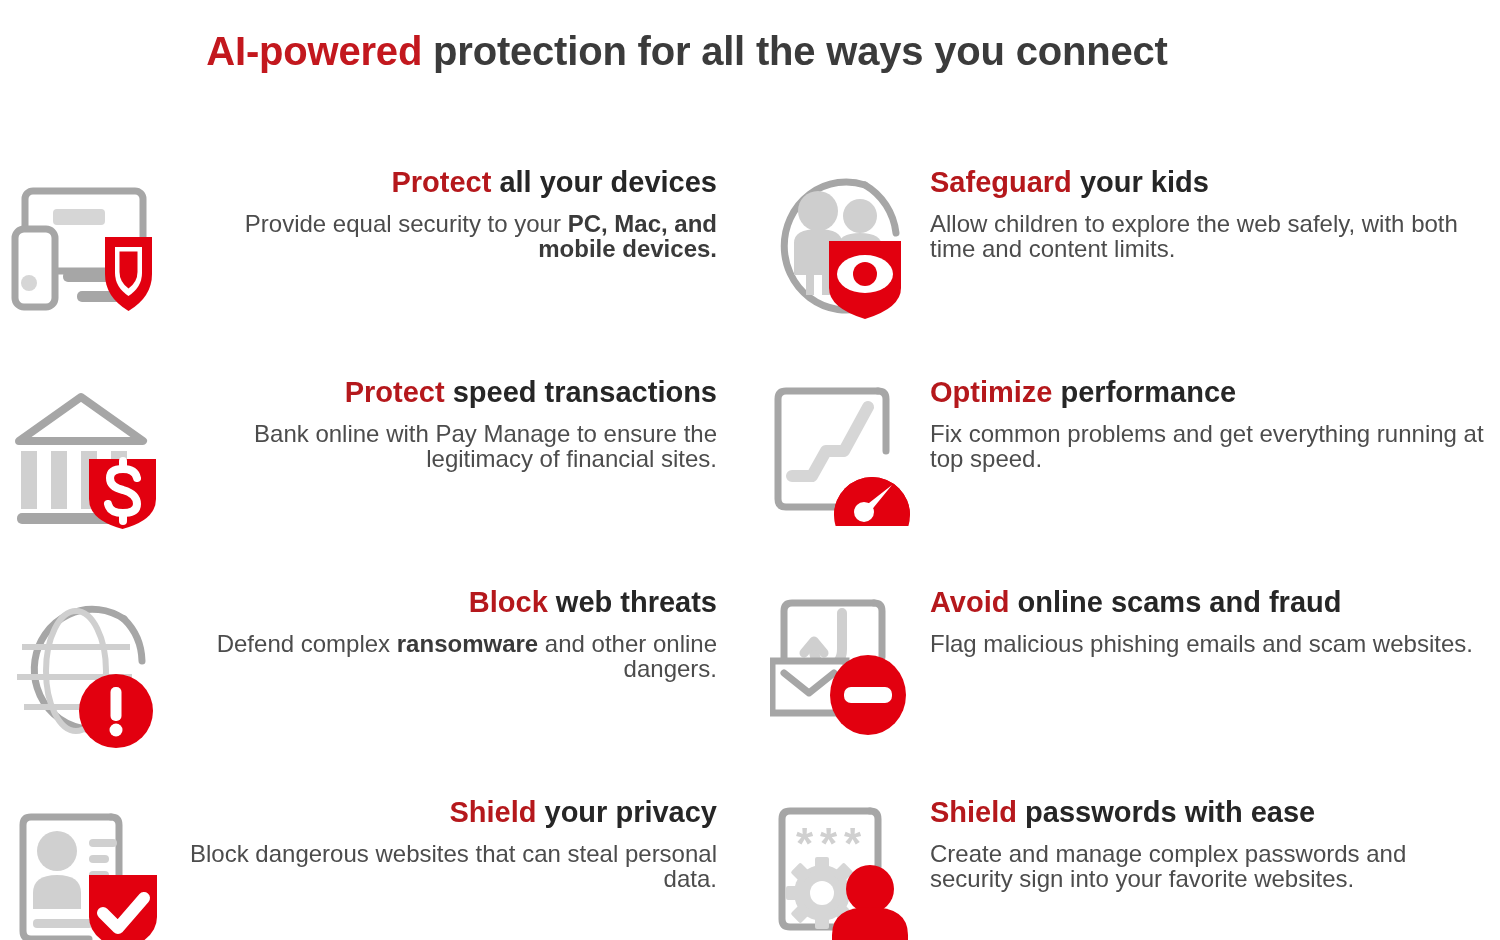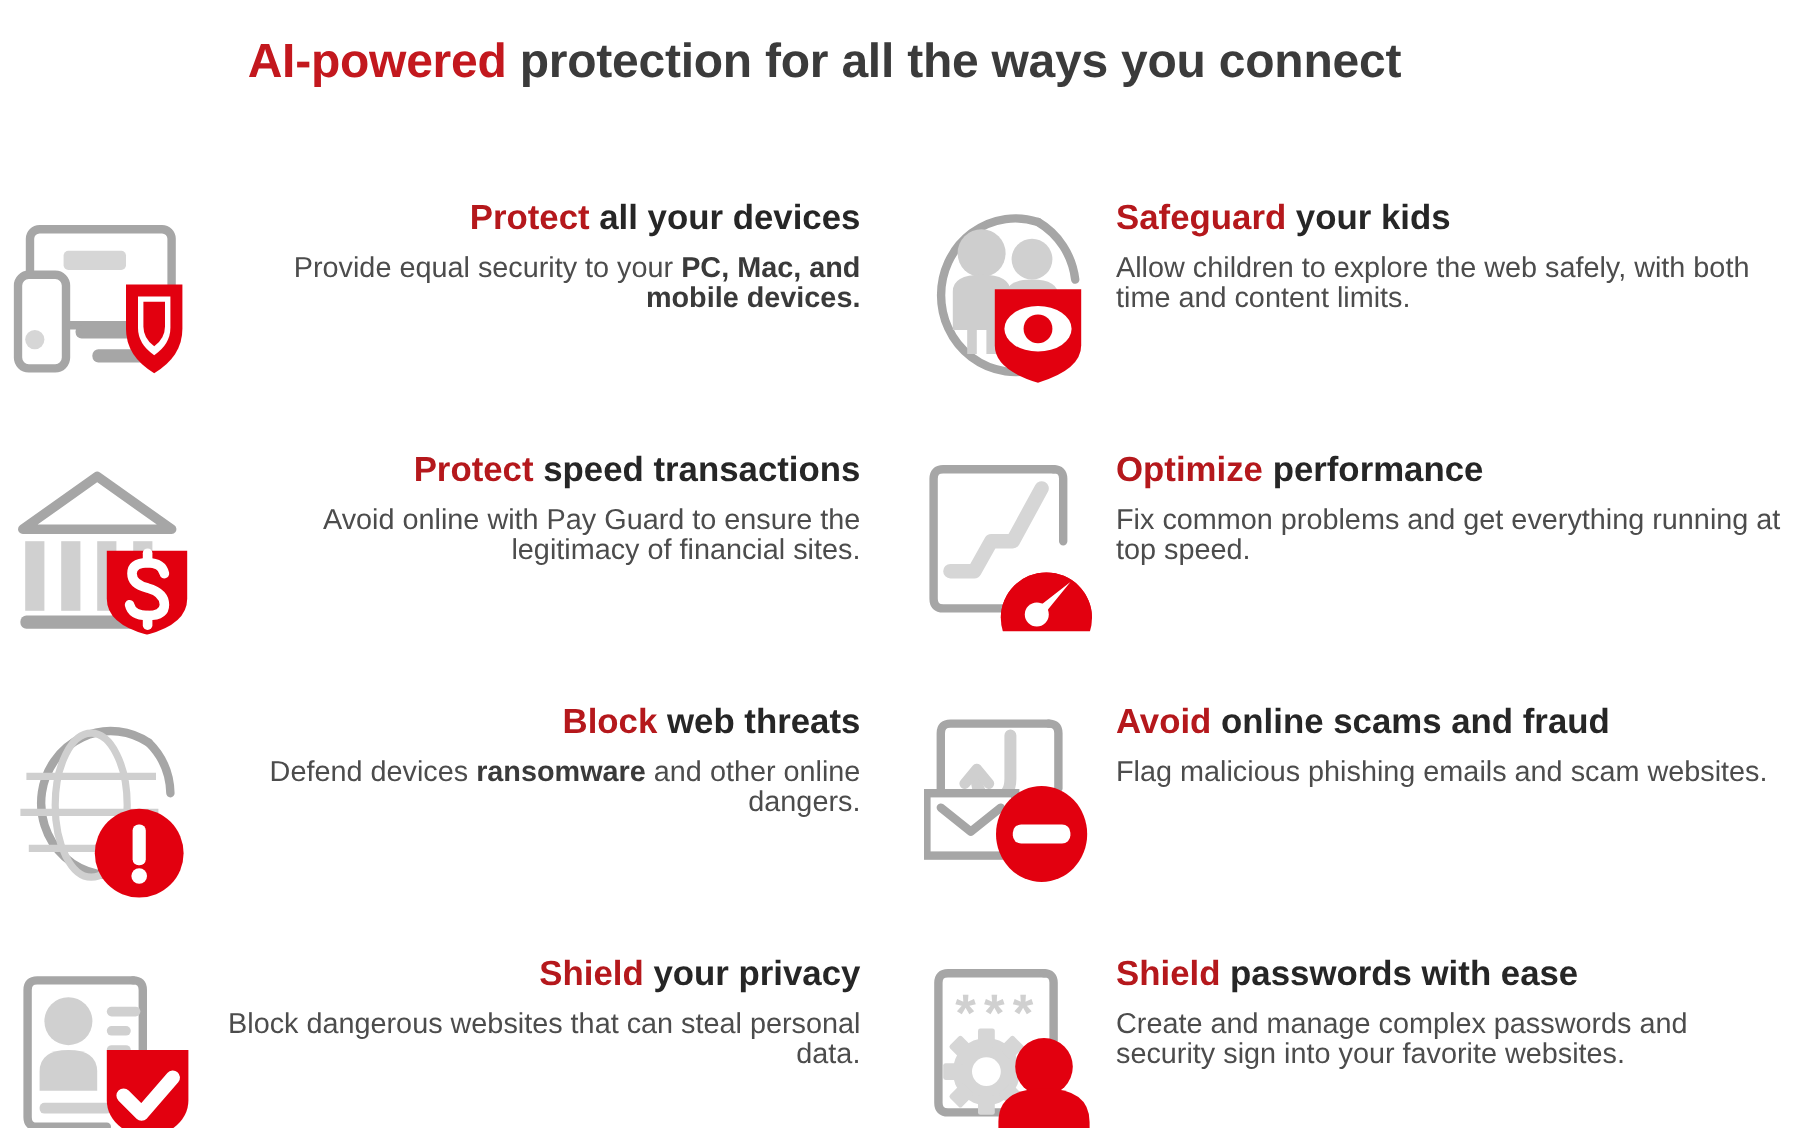--- a/index.html
+++ b/index.html
@@ -182,21 +182,21 @@
             <path d="M126 89 Q124 80 112 80 Q99 80 99 89 Q99 98 112 101 Q126 105 126 115 Q126 124 112 124 Q99 124 97 115"></path>
             <line x1="112" y1="72" x2="112" y2="80"></line>
             <line x1="112" y1="124" x2="112" y2="132"></line>
           </g>
         </svg>
       </div>
       <div class="txt">
         <div class="f-title">
           <span class="accent">Protect</span><span> speed transactions</span>
         </div>
-        <p class="f-desc">Avoid online with Pay Guard to ensure the legitimacy of financial sites.</p>
+        <p class="f-desc">Bank online with Pay Manage to ensure the legitimacy of financial sites.</p>
       </div>
     </div>
 
     <div class="feature col-right">
       <div class="icon-wrap right-col">
         <svg width="150" height="145" viewBox="0 0 150 145">
 
           <path d="M108 10 L16 10 Q8 10 8 18 L8 118 Q8 126 16 126 L70 126" fill="none" stroke="#a6a6a6" stroke-width="7" stroke-linecap="round"></path>
           <path d="M108 10 Q116 10 116 18 L116 70" fill="none" stroke="#a6a6a6" stroke-width="7" stroke-linecap="round"></path>
 
@@ -233,21 +233,21 @@
           <circle cx="104" cy="112" r="37" fill="#e2000f"></circle>
           <rect x="98.5" y="88" width="11" height="34" rx="5" ry="5" fill="#ffffff"></rect>
           <circle cx="104" cy="131" r="6.5" fill="#ffffff"></circle>
         </svg>
       </div>
       <div class="txt">
         <div class="f-title">
           <span class="accent">Block</span><span> web threats</span>
         </div>
         <p class="f-desc">
-          <span>Defend devices </span><b>ransomware</b><span> and other online dangers.</span>
+          <span>Defend complex </span><b>ransomware</b><span> and other online dangers.</span>
         </p>
       </div>
     </div>
 
     <div class="feature col-right">
       <div class="icon-wrap right-col">
         <svg width="150" height="145" viewBox="0 0 150 145">
 
           <path d="M104 12 L22 12 Q14 12 14 20 L14 112 Q14 120 22 120 L72 120" fill="none" stroke="#a6a6a6" stroke-width="7" stroke-linecap="round"></path>
           <path d="M104 12 Q112 12 112 20 L112 66" fill="none" stroke="#a6a6a6" stroke-width="7" stroke-linecap="round"></path>

